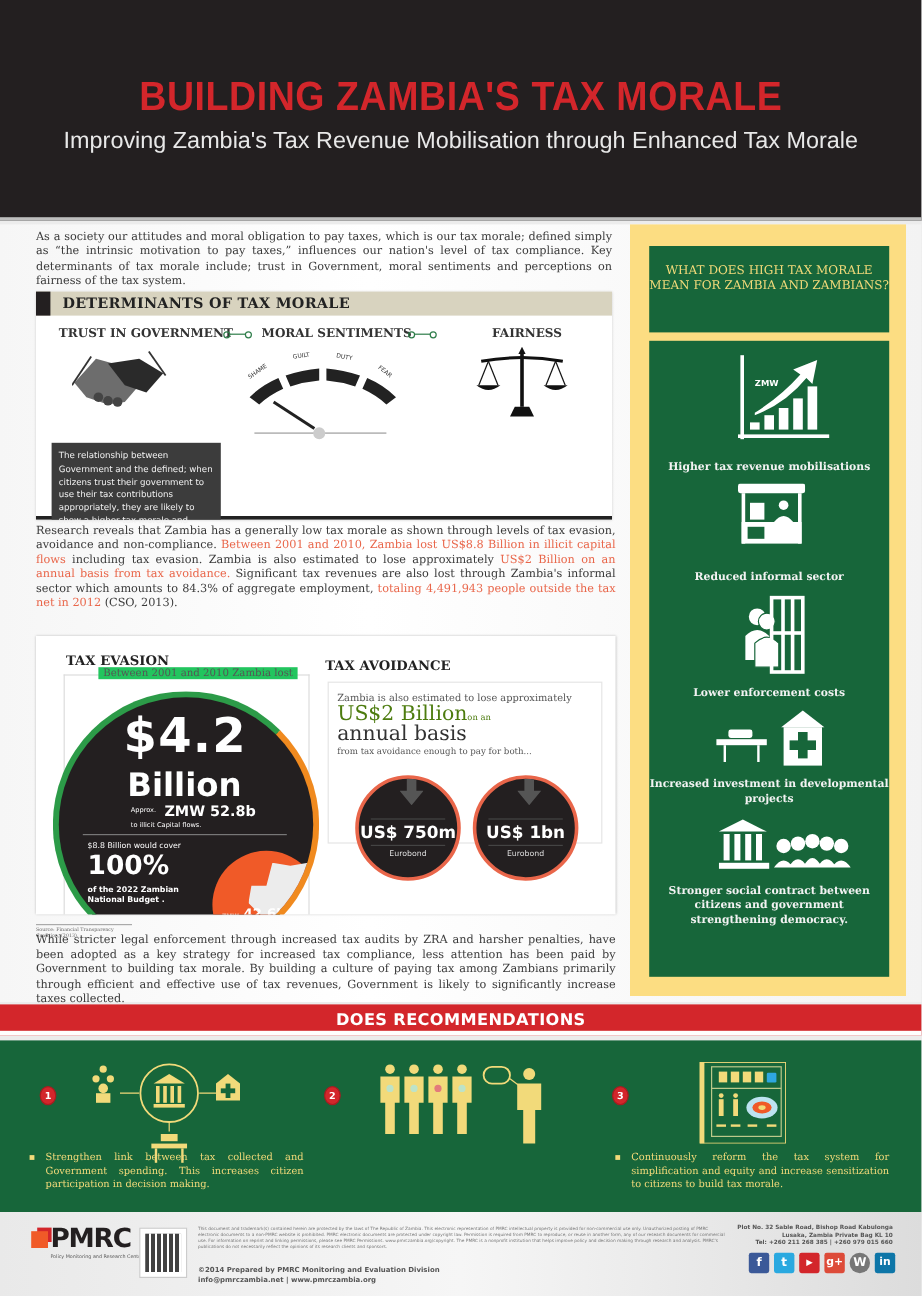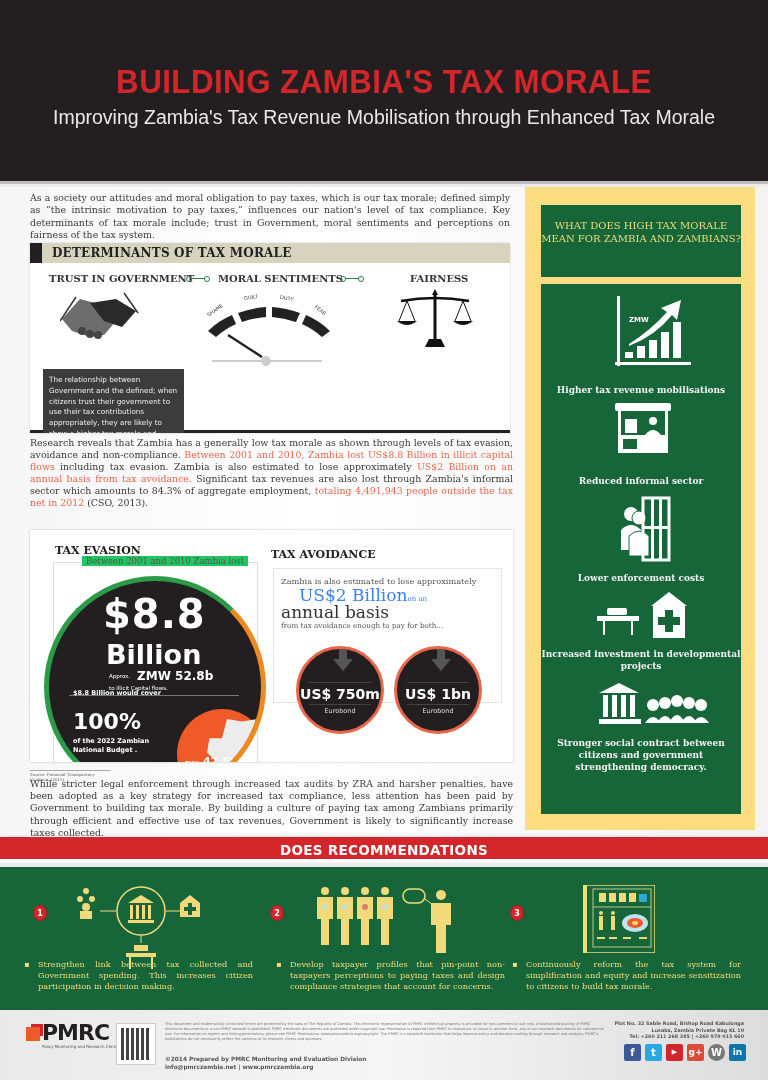--- a/index.html
+++ b/index.html
@@ -26,30 +26,30 @@
 .stats h3{position:absolute;font-size:11px;font-weight:bold;color:#222}
 .evasion-frame{position:absolute;left:23px;top:32px;width:205px;height:200px;border:1px solid #ddd;border-bottom:none}
 .evasion-caption{position:absolute;left:52px;top:26px;background:#22c55e;padding:0 4px;font-size:8.5px;color:#555}
 .circle{position:absolute;left:14px;top:46px;width:222px;height:222px;border-radius:50%;background:#231f20;border:5px solid #2c9b48;border-right-color:#f08a1f;overflow:hidden}
 .big1{position:absolute;left:54px;top:10px;font-family:"DejaVu Sans",sans-serif;font-weight:bold;color:#fff;font-size:40px;letter-spacing:1px}
 .big2{position:absolute;left:57px;top:58px;font-family:"DejaVu Sans",sans-serif;font-weight:bold;color:#fff;font-size:27px}
 .approx{position:absolute;left:60px;top:92px;color:#fff;font-family:"DejaVu Sans",sans-serif;font-size:5.5px}
 .zmw1{position:absolute;left:88px;top:88px;color:#fff;font-family:"DejaVu Sans",sans-serif;font-weight:bold;font-size:12px}
 .illicit{position:absolute;left:60px;top:104px;color:#fff;font-family:"DejaVu Sans",sans-serif;font-size:5.5px}
 .hr{position:absolute;left:20px;top:114px;width:170px;height:1px;background:#777}
-.cover1{position:absolute;left:24px;top:108px;color:#fff;font-family:"DejaVu Sans",sans-serif;font-weight:bold;font-size:6.5px}
+.cover1{position:absolute;left:24px;top:120px;color:#fff;font-family:"DejaVu Sans",sans-serif;font-weight:normal;font-size:6.5px}
 .pct{position:absolute;left:24px;top:128px;color:#fff;font-family:"DejaVu Sans",sans-serif;font-weight:bold;font-size:22px}
 .cover2{position:absolute;left:24px;top:156px;color:#fff;font-family:"DejaVu Sans",sans-serif;font-weight:bold;font-size:6.5px;line-height:9px;width:90px}
 .orange{position:absolute;left:128px;top:128px;width:90px;height:90px;border-radius:50%;background:#f05a28}
 .zmap{position:absolute;left:30px;top:10px;width:50px;height:48px;background:#ececec;clip-path:polygon(40% 0,70% 5%,100% 0,95% 40%,75% 60%,40% 100%,20% 90%,0 70%,5% 40%,30% 40%)}
 .zmw2{position:absolute;left:8px;top:46px;color:#fff;font-family:"DejaVu Sans",sans-serif;font-weight:bold;font-size:11px}
 .zmw2 small{font-size:5px}
 .avoid-frame{position:absolute;left:243px;top:38px;width:229px;height:135px;border:1px solid #e5e5e5}
 .av1{position:absolute;left:251px;top:46px;font-size:8.2px;color:#555}
-.av2{position:absolute;left:269px;top:55px;font-size:17px;color:#3b82f6}
+.av2{position:absolute;left:251px;top:55px;font-size:17px;color:#4d7c0f}
 .av2 small{font-size:7px}
 .av3{position:absolute;left:251px;top:72px;font-size:17px;color:#333}
 .av4{position:absolute;left:251px;top:91px;font-size:7.2px;color:#555}
 .bond{position:absolute;top:116px;width:88px;height:88px;border-radius:50%;background:#231f20;border:3px solid #e9664a;text-align:center;overflow:hidden}
 .bond .arrow{position:absolute;left:34px;top:0;width:20px;height:22px;background:#555;clip-path:polygon(30% 0,70% 0,70% 45%,100% 45%,50% 100%,0 45%,30% 45%)}
 .bond .ln{position:absolute;left:10px;right:10px;height:1px;background:#444}
 .bond .amt{position:absolute;left:0;right:0;top:37px;font-family:"DejaVu Sans",sans-serif;font-weight:bold;color:#fff;font-size:14px}
 .bond .lbl{position:absolute;left:0;right:0;top:58px;font-family:"DejaVu Sans",sans-serif;color:#ddd;font-size:6.5px}
 .source{position:absolute;left:30px;top:583px;font-size:4px;color:#666;border-top:1px solid #aaa;padding-top:1px;width:80px}
 .closing{position:absolute;left:30px;top:591px;width:483px;font-size:9.4px;line-height:12.2px;text-align:justify;color:#3a3a3a}
@@ -150,21 +150,21 @@
   </div>
 
   <p class="research"><span>Research reveals that Zambia has a generally low tax morale as shown through levels of tax evasion, avoidance and non-compliance. </span><span class="hl">Between 2001 and 2010, Zambia lost US$8.8 Billion in illicit capital flows</span><span> including tax evasion. Zambia is also estimated to lose approximately </span><span class="hl">US$2 Billion on an annual basis from tax avoidance.</span><span> Significant tax revenues are also lost through Zambia's informal sector which amounts to 84.3% of aggregate employment, </span><span class="hl">totaling 4,491,943 people outside the tax net in 2012</span><span> (CSO, 2013).</span></p>
 
   <div class="stats">
     <h3 style="left:25px;top:14px">TAX EVASION</h3>
     <div class="evasion-frame"></div>
     <div class="evasion-caption">Between 2001 and 2010 Zambia lost</div>
     <div style="position:absolute;left:0;top:0;width:240px;height:232px;overflow:hidden">
       <div class="circle">
-        <div class="big1">$8.8</div>
+        <div class="big1">$4.2</div>
         <div class="big2">Billion</div>
         <div class="approx">Approx.</div>
         <div class="zmw1">ZMW 52.8b</div>
         <div class="illicit">to illicit Capital flows.</div>
         <div class="hr"></div>
         <div class="cover1">$8.8 Billion would cover</div>
         <div class="pct">100%</div>
         <div class="cover2">of the 2022 Zambian National Budget .</div>
         <div class="orange">
           <div class="zmap"></div>
@@ -331,21 +331,20 @@
           <path d="M116 18 L136 18 L136 40 L131 40 L131 68 L121 68 L121 40 L116 40 Z"></path>
       </g>
       <circle cx="10" cy="22" r="3" fill="#bde3c8"></circle>
         <circle cx="30" cy="22" r="3" fill="#bde3c8"></circle>
         <circle cx="50" cy="22" r="3" fill="#e37b7b"></circle>
         <circle cx="70" cy="22" r="3" fill="#bde3c8"></circle>
       <rect x="88" y="4" width="22" height="14" rx="7" fill="none" stroke="#f2da7a" stroke-width="1.5"></rect>
       <line x1="110" y1="14" x2="118" y2="20" stroke="#f2da7a"></line>
     </svg>
   </div>
-  <div class="rtext" style="left:290px">Develop taxpayer profiles that pin-point non-taxpayers perceptions to paying taxes and design compliance strategies that account for concerns.</div>
 
   <div class="num" style="left:510px">3</div>
   <div style="position:absolute;left:583px;top:18px">
     <svg width="72" height="68" viewBox="0 0 72 68">
       <rect x="0" y="0" width="72" height="68" fill="#17663a" stroke="#f2da7a" stroke-width="1.5"></rect>
       <rect x="0" y="0" width="4" height="68" fill="#f2da7a"></rect>
       <rect x="10" y="4" width="58" height="58" fill="none" stroke="#bcc98a" stroke-width="1"></rect>
       <line x1="10" y1="22" x2="68" y2="22" stroke="#bcc98a"></line>
       <rect x="16" y="8" width="7" height="9" fill="#f2da7a"></rect>
         <rect x="26" y="8" width="7" height="9" fill="#f2da7a"></rect>

